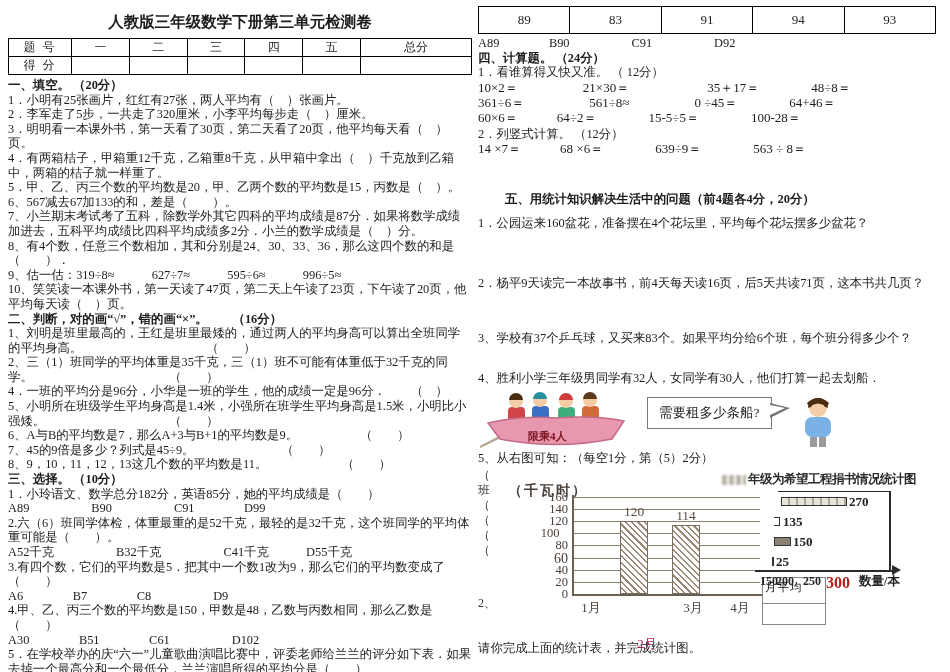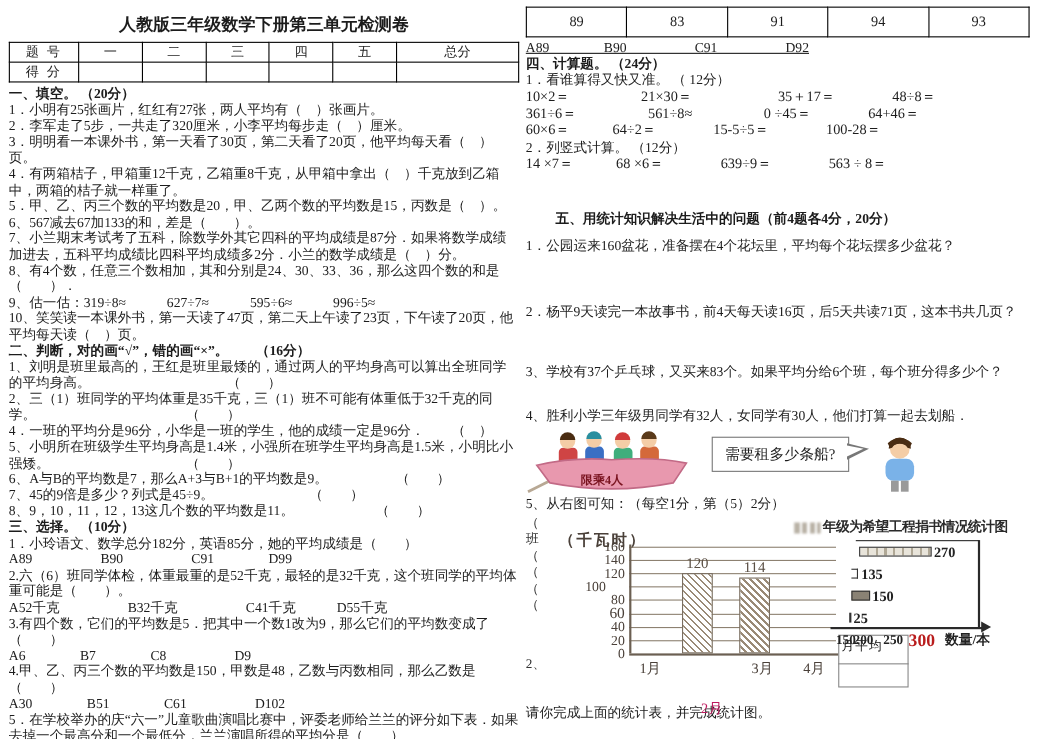--- a/index.html
+++ b/index.html
@@ -4,21 +4,21 @@
 <style>
   html,body{margin:0;padding:0;background:#fff;}
   .page{position:relative;width:950px;height:672px;overflow:hidden;background:#fff;
         color:#1c1c1c;font-family:"Liberation Serif", serif;}
   .col-left{position:absolute;left:8px;top:6px;width:464px;}
   .col-right{position:absolute;left:478px;top:2px;width:468px;}
   .title{font-family:"Liberation Sans", sans-serif;font-weight:bold;font-size:15.5px;
          text-align:center;margin:6px 0 5px;}
   .t{margin:0;font-size:12.4px;line-height:14.6px;}
   .heading{font-weight:bold;}
-  .opts{margin:2px 0 0;text-decoration:underline;}
+  .opts{margin:2px 0 0;}
   .calc{font-size:13px;line-height:15px;}
   table{border-collapse:collapse;}
   .score-table{width:100%;margin:0 0 3px;}
   .score-table td{border:1px solid #000;height:14px;text-align:center;font-size:12px;padding:0;}
   .score-table td.first{width:62px;letter-spacing:2px;}
   .scores-table{width:458px;margin:4px 0 0;}
   .scores-table td{border:1px solid #000;height:24px;text-align:center;font-size:13px;width:20%;}
   .mt-s5{margin-top:36px;margin-left:27px;}
   .mt-q1{margin-top:9px;}
   .mt-q2{margin-top:45px;}
@@ -194,21 +194,21 @@
         <div style="position: absolute; left: 30px; top: 4px; font-size: 14px; letter-spacing: 2px; color: rgb(74, 64, 57); font-weight: bold; margin-top: 11px;">（千瓦时）</div>
         <div style="position: absolute; left: 54px; top: 120px; width: 36px; text-align: right; font-size: 12.5px; color: rgb(74, 64, 57);">0</div>
         <div style="position: absolute; left: 54px; top: 107.875px; width: 36px; text-align: right; font-size: 12.5px; color: rgb(74, 64, 57);">20</div>
         <div style="position: absolute; left: 94px; top: 114.875px; width: 188px; height: 1px; background: rgb(141, 129, 113);"></div>
         <div style="position: absolute; left: 54px; top: 95.75px; width: 36px; text-align: right; font-size: 12.5px; color: rgb(74, 64, 57);">40</div>
         <div style="position: absolute; left: 94px; top: 102.75px; width: 188px; height: 1px; background: rgb(141, 129, 113);"></div>
         <div style="position: absolute; left: 54px; top: 83.625px; width: 36px; text-align: right; font-size: 14px; color: rgb(74, 64, 57);">60</div>
         <div style="position: absolute; left: 94px; top: 90.625px; width: 188px; height: 1px; background: rgb(141, 129, 113);"></div>
         <div style="position: absolute; left: 54px; top: 71.5px; width: 36px; text-align: right; font-size: 12.5px; color: rgb(74, 64, 57);">80</div>
         <div style="position: absolute; left: 94px; top: 78.5px; width: 188px; height: 1px; background: rgb(141, 129, 113);"></div>
-        <div style="position: absolute; left: 54px; top: 59.375px; width: 36px; text-align: left; font-size: 12.5px; color: rgb(74, 64, 57);">100</div>
+        <div style="position: absolute; left: 54px; top: 59.375px; width: 36px; text-align: center; font-size: 12.5px; color: rgb(74, 64, 57);">100</div>
         <div style="position: absolute; left: 94px; top: 66.375px; width: 188px; height: 1px; background: rgb(141, 129, 113);"></div>
         <div style="position: absolute; left: 54px; top: 47.25px; width: 36px; text-align: right; font-size: 12.5px; color: rgb(74, 64, 57);">120</div>
         <div style="position: absolute; left: 94px; top: 54.25px; width: 188px; height: 1px; background: rgb(141, 129, 113);"></div>
         <div style="position: absolute; left: 54px; top: 35.125px; width: 36px; text-align: right; font-size: 12.5px; color: rgb(74, 64, 57);">140</div>
         <div style="position: absolute; left: 94px; top: 42.125px; width: 188px; height: 1px; background: rgb(141, 129, 113);"></div>
         <div style="position: absolute; left: 54px; top: 23px; width: 36px; text-align: right; font-size: 12.5px; color: rgb(74, 64, 57);">160</div>
         <div style="position: absolute; left: 94px; top: 30px; width: 188px; height: 1px; background: rgb(141, 129, 113);"></div>
         <div style="position: absolute; left: 94px; top: 28px; width: 2px; height: 99px; background: rgb(107, 95, 82);"></div>
         <div style="position: absolute; left: 94px; top: 127px; width: 192px; height: 2px; background: rgb(107, 95, 82);"></div>
         <div style="position: absolute; left: 98px; top: 132px; width: 30px; text-align: center; font-size: 13px; color: rgb(74, 64, 57);">1月</div>

